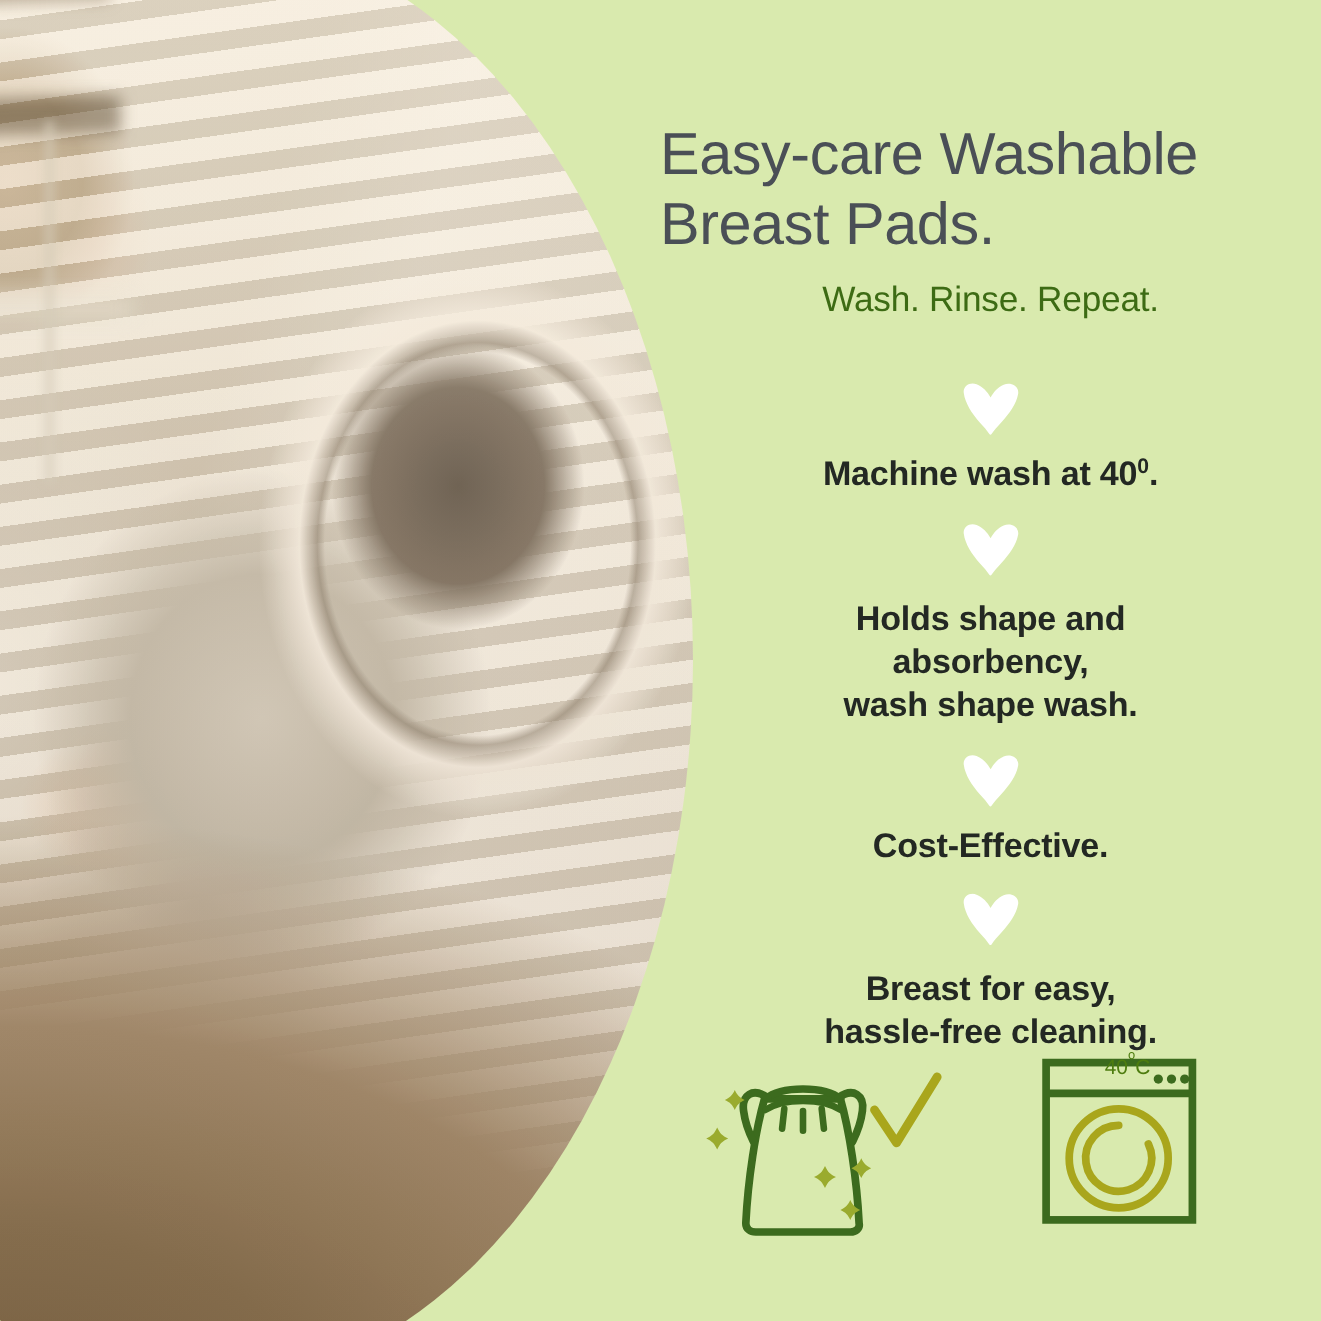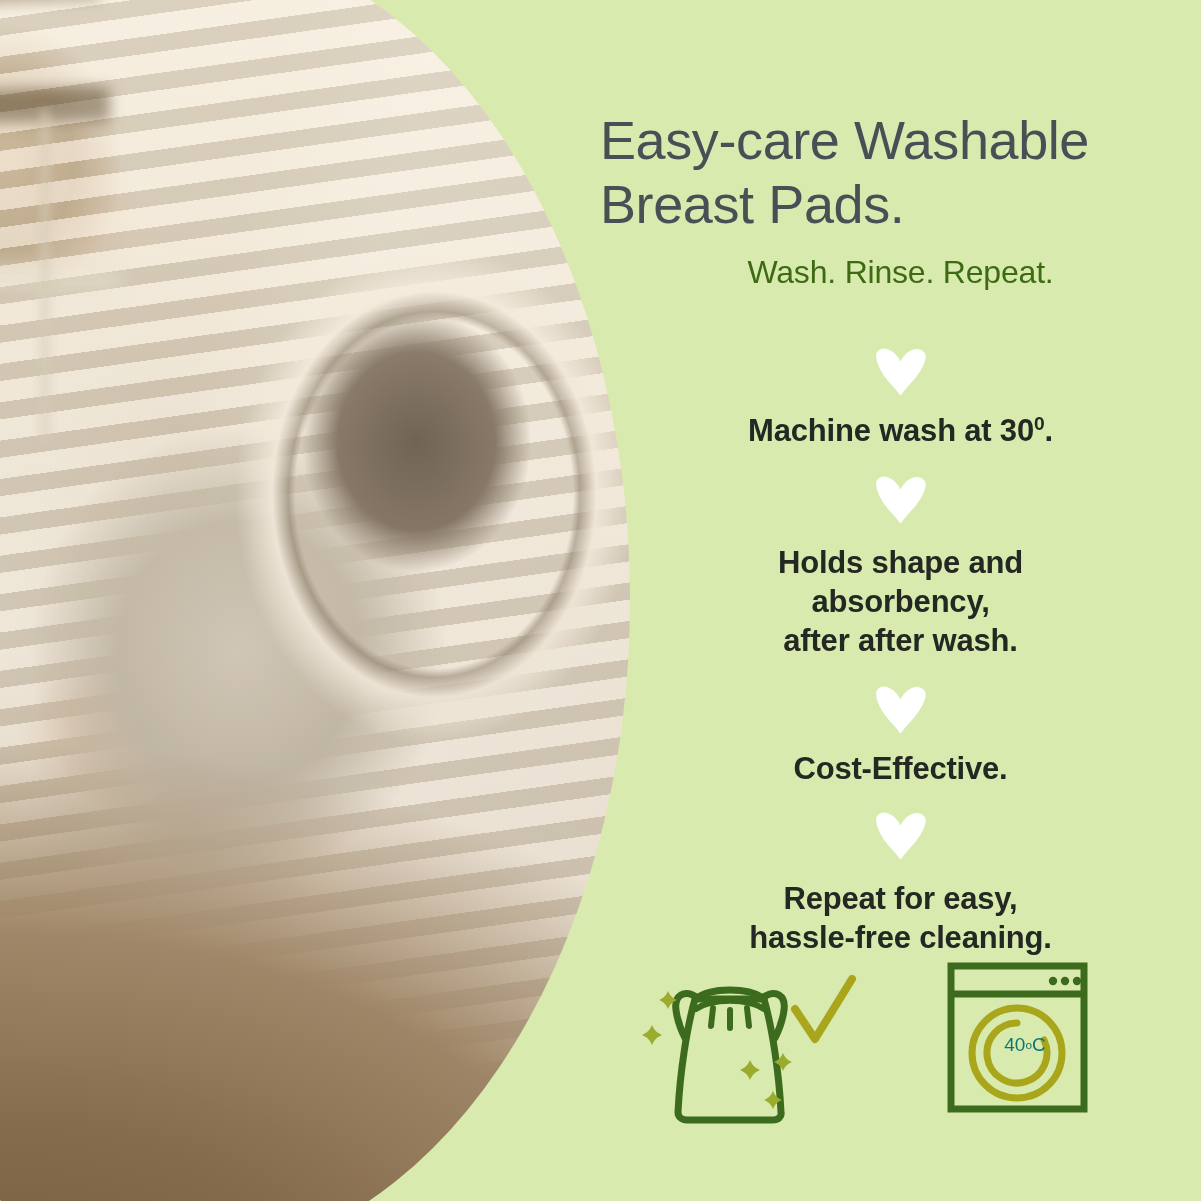--- a/index.html
+++ b/index.html
@@ -82,22 +82,22 @@
   }
   .b-gap-a{height:15px;}
   .b-gap-b{height:19px;}
 
   
   #icons{position:absolute;left:0;top:952px;width:601px;height:190px;}
   #washbag-icon{position:absolute;left:40px;top:0;}
   #machine-icon{position:absolute;left:345px;top:8px;}
   #machine-label{
     position:absolute;left:345px;top:8px;width:160px;height:170px;
-    display:flex;align-items:center;justify-content:center;
-    color:#0f766e;font-size:19px;font-weight:400;letter-spacing:0px;
+    display:flex;align-items:flex-start;justify-content:center;
+    color:#4d7c0f;font-size:19px;font-weight:400;letter-spacing:0px;
     pointer-events:none;
   }
   sup{font-size:.62em;vertical-align:super;line-height:0;}
 </style>
 </head>
 <body>
 
 <div id="root">
 
   <div id="photo-clip">
@@ -116,53 +116,53 @@
 Breast Pads.</div>
     <div id="subtitle">Wash. Rinse. Repeat.</div>
 
     <div id="bullets">
 
       <div class="bullet">
         <svg class="heart" width="58" height="48" viewBox="0 0 58 48">
           <path d="M4.2 9.5C3.0 3.3 9.4 -1.2 15.8 1.3 21.2 3.4 25.8 8.1 28.6 13.4 31.0 8.6 35.2 4.0 40.4 1.8 47.1 -1.0 54.6 3.2 53.6 9.9 52.4 18.0 46.0 27.4 38.6 35.6 35.0 39.6 31.6 43.2 29.4 46.6 28.9 47.4 27.9 47.4 27.4 46.6 25.4 43.4 22.3 40.0 18.9 36.3 11.4 28.0 5.3 18.2 4.2 9.5Z" fill="#ffffff"></path>
         </svg>
         <div class="b-gap-a"></div>
-        <div class="btext"><span>Machine wash at 30</span><sup>0</sup><span>.</span></div>
+        <div class="btext"><span>Machine wash at 40</span><sup>0</sup><span>.</span></div>
       </div>
 
       <div style="height:26px"></div>
 
       <div class="bullet">
         <svg class="heart" width="58" height="48" viewBox="0 0 58 48">
           <path d="M4.2 9.5C3.0 3.3 9.4 -1.2 15.8 1.3 21.2 3.4 25.8 8.1 28.6 13.4 31.0 8.6 35.2 4.0 40.4 1.8 47.1 -1.0 54.6 3.2 53.6 9.9 52.4 18.0 46.0 27.4 38.6 35.6 35.0 39.6 31.6 43.2 29.4 46.6 28.9 47.4 27.9 47.4 27.4 46.6 25.4 43.4 22.3 40.0 18.9 36.3 11.4 28.0 5.3 18.2 4.2 9.5Z" fill="#ffffff"></path>
         </svg>
         <div class="b-gap-b"></div>
         <div class="btext">Holds shape and
 absorbency,
-after after wash.</div>
+wash shape wash.</div>
       </div>
 
       <div style="height:26px"></div>
 
       <div class="bullet">
         <svg class="heart" width="58" height="48" viewBox="0 0 58 48">
           <path d="M4.2 9.5C3.0 3.3 9.4 -1.2 15.8 1.3 21.2 3.4 25.8 8.1 28.6 13.4 31.0 8.6 35.2 4.0 40.4 1.8 47.1 -1.0 54.6 3.2 53.6 9.9 52.4 18.0 46.0 27.4 38.6 35.6 35.0 39.6 31.6 43.2 29.4 46.6 28.9 47.4 27.9 47.4 27.4 46.6 25.4 43.4 22.3 40.0 18.9 36.3 11.4 28.0 5.3 18.2 4.2 9.5Z" fill="#ffffff"></path>
         </svg>
         <div class="b-gap-a"></div>
         <div class="btext">Cost-Effective.</div>
       </div>
 
       <div style="height:24px"></div>
 
       <div class="bullet">
         <svg class="heart" width="58" height="48" viewBox="0 0 58 48">
           <path d="M4.2 9.5C3.0 3.3 9.4 -1.2 15.8 1.3 21.2 3.4 25.8 8.1 28.6 13.4 31.0 8.6 35.2 4.0 40.4 1.8 47.1 -1.0 54.6 3.2 53.6 9.9 52.4 18.0 46.0 27.4 38.6 35.6 35.0 39.6 31.6 43.2 29.4 46.6 28.9 47.4 27.9 47.4 27.4 46.6 25.4 43.4 22.3 40.0 18.9 36.3 11.4 28.0 5.3 18.2 4.2 9.5Z" fill="#ffffff"></path>
         </svg>
         <div class="b-gap-b"></div>
-        <div class="btext">Repeat for easy,
+        <div class="btext">Breast for easy,
 hassle-free cleaning.</div>
       </div>
 
     </div>
 
     <div id="icons">
 
       <svg id="washbag-icon" width="240" height="190" viewBox="0 0 240 190">
 
         <path d="M55 47 C47 75 40 120 38 160 C38 165 42 168 47 168 L133 168 C138 168 142 165 141 160 C139 120 132 75 124 47 Z" fill="none" stroke="#3c6b1e" stroke-width="7" stroke-linejoin="round" stroke-linecap="round"></path>

